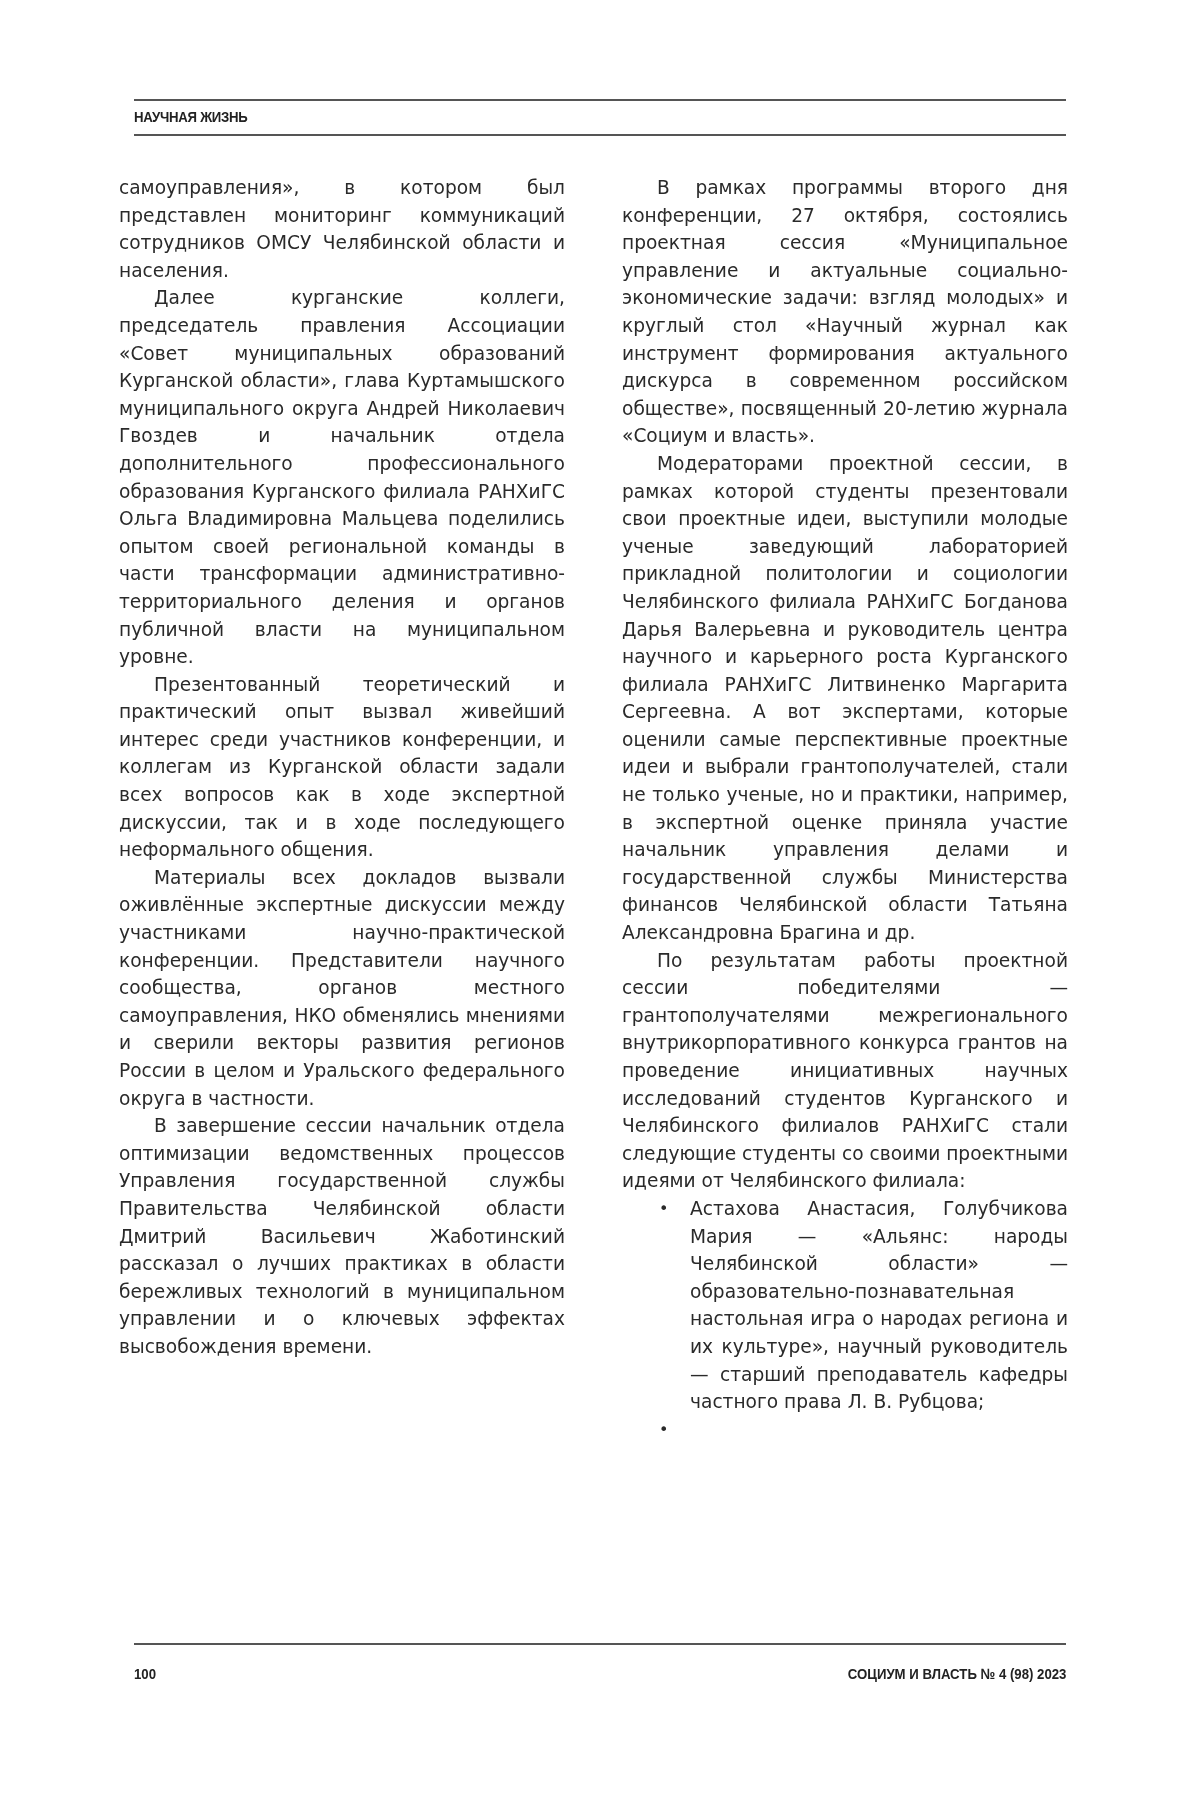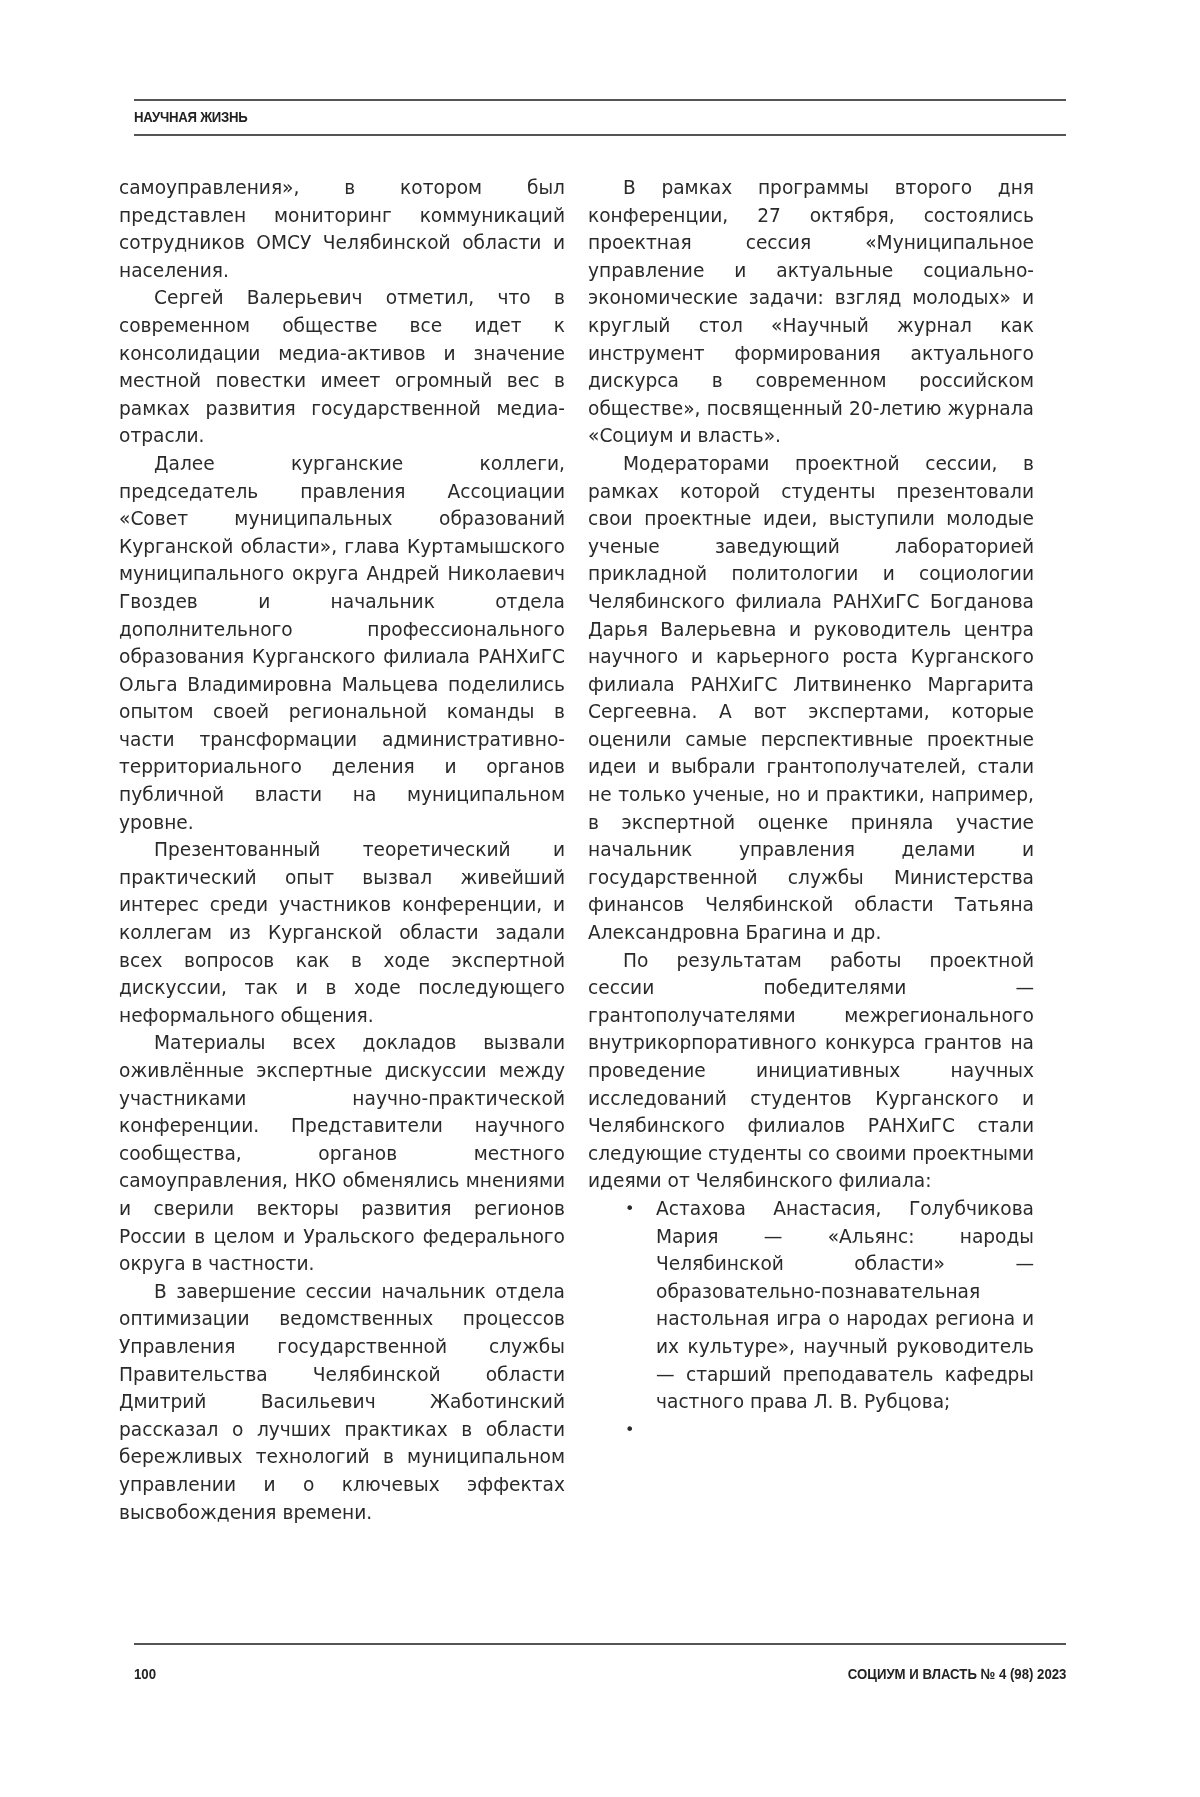--- a/index.html
+++ b/index.html
@@ -63,21 +63,21 @@
     .column {
       position: absolute;
       top: 174px;
       width: 446px;
       font-size: 18.6px;
       line-height: 27.6px;
       text-align: justify;
       hyphens: manual;
     }
     .column.left { left: 119px; }
-    .column.right { left: 588px; }
+    .column.right { left: 622px; }
     .column p {
       margin: 0;
       text-indent: 35px;
     }
     .column p.cont {
       text-indent: 0;
     }
     .column ul {
       list-style: none;
       margin: 0;
@@ -95,21 +95,20 @@
   </style>
 </head>
 <body>
 
 <div class="rule top1"></div>
 <div class="running-head">НАУЧНАЯ ЖИЗНЬ</div>
 <div class="rule top2"></div>
 
 <div class="column left">
   <p class="cont">самоуправления», в котором был представлен мониторинг коммуникаций сотрудников ОМСУ Челябинской области и населения.</p>
-  <p>Сергей Валерьевич отметил, что в современном обществе все идет к консолидации медиа-активов и значение местной повестки имеет огромный вес в рамках развития государственной медиа-отрасли.</p>
   <p>Далее курганские коллеги, председатель правления Ассоциации «Совет муниципальных образований Курганской области», глава Куртамышского муниципального округа Андрей Николаевич Гвоздев и начальник отдела дополнительного профессионального образования Курганского филиала РАНХиГС Ольга Владимировна Мальцева поделились опытом своей региональной команды в части трансформации административно-территориального деления и органов публичной власти на муниципальном уровне.</p>
   <p>Презентованный теоретический и практический опыт вызвал живейший интерес среди участников конференции, и коллегам из Курганской области задали всех вопросов как в ходе экспертной дискуссии, так и в ходе последующего неформального общения.</p>
   <p>Материалы всех докладов вызвали оживлённые экспертные дискуссии между участниками научно-практической конференции. Представители научного сообщества, органов местного самоуправления, НКО обменялись мнениями и сверили векторы развития регионов России в целом и Уральского федерального округа в частности.</p>
   <p>В завершение сессии начальник отдела оптимизации ведомственных процессов Управления государственной службы Правительства Челябинской области Дмитрий Васильевич Жаботинский рассказал о лучших практиках в области бережливых технологий в муниципальном управлении и о ключевых эффектах высвобождения времени.</p>
 </div>
 
 <div class="column right">
   <p>В рамках программы второго дня конференции, 27 октября, состоялись проектная сессия «Муниципальное управление и актуальные социально-экономические задачи: взгляд молодых» и круглый стол «Научный журнал как инструмент формирования актуального дискурса в современном российском обществе», посвященный 20-летию журнала «Социум и власть».</p>
   <p>Модераторами проектной сессии, в рамках которой студенты презентовали свои проектные идеи, выступили молодые ученые заведующий лабораторией прикладной политологии и социологии Челябинского филиала РАНХиГС Богданова Дарья Валерьевна и руководитель центра научного и карьерного роста Курганского филиала РАНХиГС Литвиненко Маргарита Сергеевна. А вот экспертами, которые оценили самые перспективные проектные идеи и выбрали грантополучателей, стали не только ученые, но и практики, например, в экспертной оценке приняла участие начальник управления делами и государственной службы Министерства финансов Челябинской области Татьяна Александровна Брагина и др.</p>
   <p>По результатам работы проектной сессии победителями — грантополучателями межрегионального внутрикорпоративного конкурса грантов на проведение инициативных научных исследований студентов Курганского и Челябинского филиалов РАНХиГС стали следующие студенты со своими проектными идеями от Челябинского филиала:</p>

